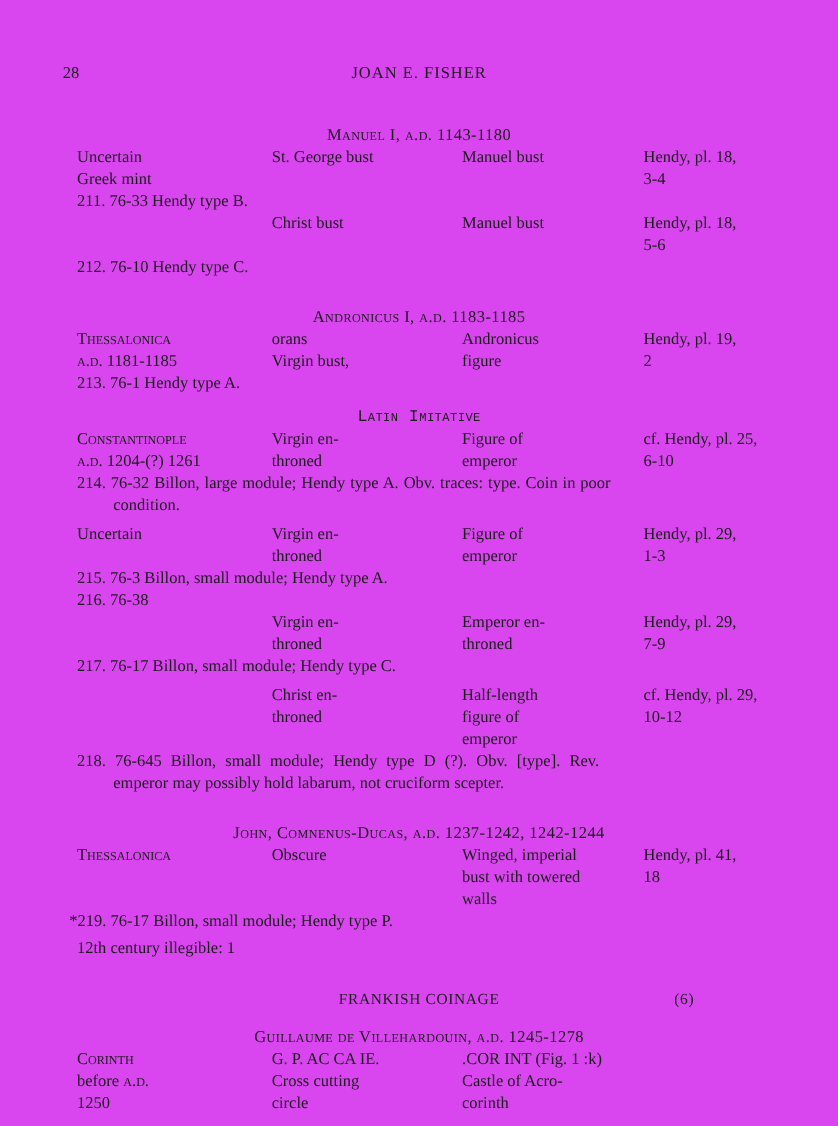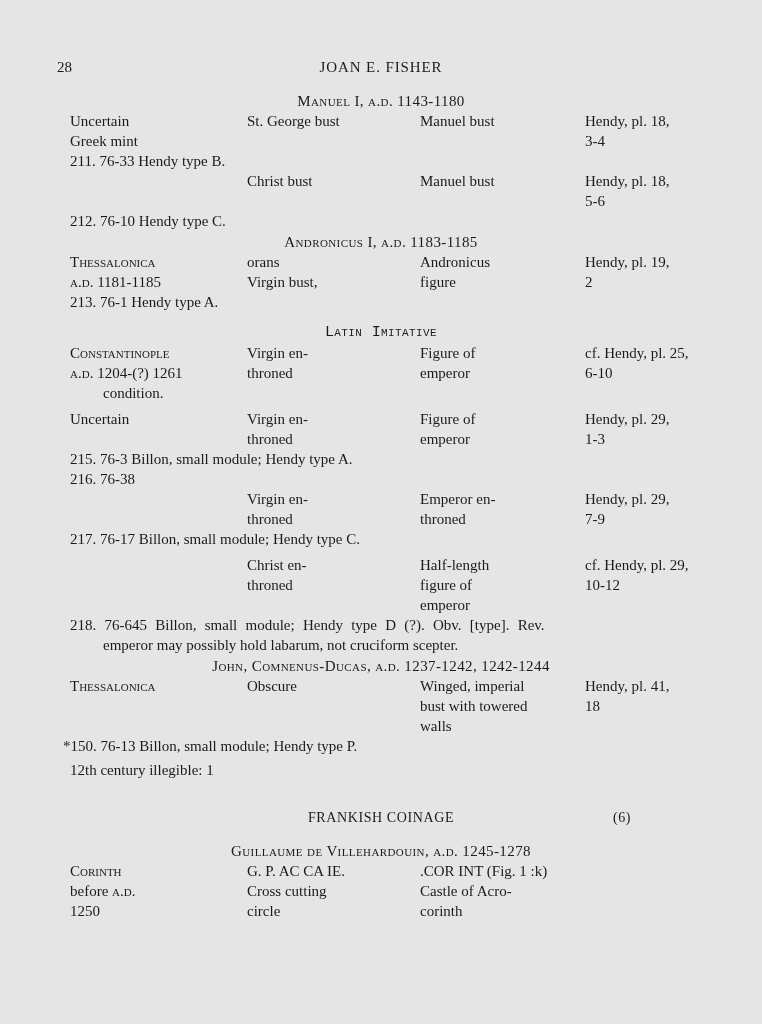--- a/index.html
+++ b/index.html
@@ -1,20 +1,20 @@
 <!DOCTYPE html>
 <html><head>
 <meta charset="utf-8">
 <style>
   html, body { margin: 0; padding: 0; background: #ffffff; }
   .page {
     width: 762px;
     height: 1024px;
     box-sizing: border-box;
-    background: #e5e5e5;
+    background: #d946ef;
     color: #1b1b1b;
     font-family: "Liberation Serif", "DejaVu Serif", serif;
     font-size: 15px;
     line-height: 20px;
     padding: 57px 70px 12px 70px;
     position: relative;
     overflow: hidden;
   }
   .page-header { position: relative; height: 20px; }
   .page-number { position: absolute; left: -13px; top: 0; }
@@ -22,22 +22,22 @@
 
   .sec-heading {
     margin: 0;
     font-size: 15px;
     font-weight: normal;
     text-align: center;
     letter-spacing: 0.4px;
   }
   .sc { font-variant: small-caps; }
 
-  .mt-manuel { margin-top: 14px; }
-  .mt-sec { margin-top: 1px; }
+  .mt-manuel { margin-top: 36px; }
+  .mt-sec { margin-top: 26px; }
   .mt-latin { margin-top: 11px; font-family: Liberation Mono, monospace; }
   .mt-row { margin-top: 6px; }
   .mt-note { margin-top: 4px; }
 
   .row {
     display: grid;
     grid-template-columns: 177px 173px 165px 1fr;
   }
   .cell { min-width: 0; }
   .cell .line { white-space: nowrap; }
@@ -140,20 +140,21 @@
       </div>
       <div class="cell">
         <div class="line">Figure of</div>
         <div class="line">emperor</div>
       </div>
       <div class="cell">
         <div class="line">cf. Hendy, pl. 25,</div>
         <div class="line">6-10</div>
       </div>
     </div>
+    <div class="entry wide-sm">214. 76-32 Billon, large module; Hendy type A. Obv. traces: type. Coin in poor</div>
     <div class="entry indent2">condition.</div>
 
     <div class="row mt-row">
       <div class="cell">
         <div class="line">Uncertain</div>
       </div>
       <div class="cell">
         <div class="line">Virgin en-</div>
         <div class="line">throned</div>
       </div>
@@ -218,21 +219,21 @@
       <div class="cell">
         <div class="line">Winged, imperial</div>
         <div class="line">bust with towered</div>
         <div class="line">walls</div>
       </div>
       <div class="cell">
         <div class="line">Hendy, pl. 41,</div>
         <div class="line">18</div>
       </div>
     </div>
-    <div class="entry hang">*150. 76-13 Billon, small module; Hendy type P.</div>
+    <div class="entry hang">*219. 76-17 Billon, small module; Hendy type P.</div>
     <div class="entry mt-note">12th century illegible: 1</div>
   </section>
 
   <section>
     <div class="frankish-title-row">
       <span>FRANKISH COINAGE</span>
       <span class="frankish-number">(6)</span>
     </div>
     <h2 class="sec-heading sc mt-guillaume">Guillaume de Villehardouin, a.d. 1245-1278</h2>
     <div class="row">

